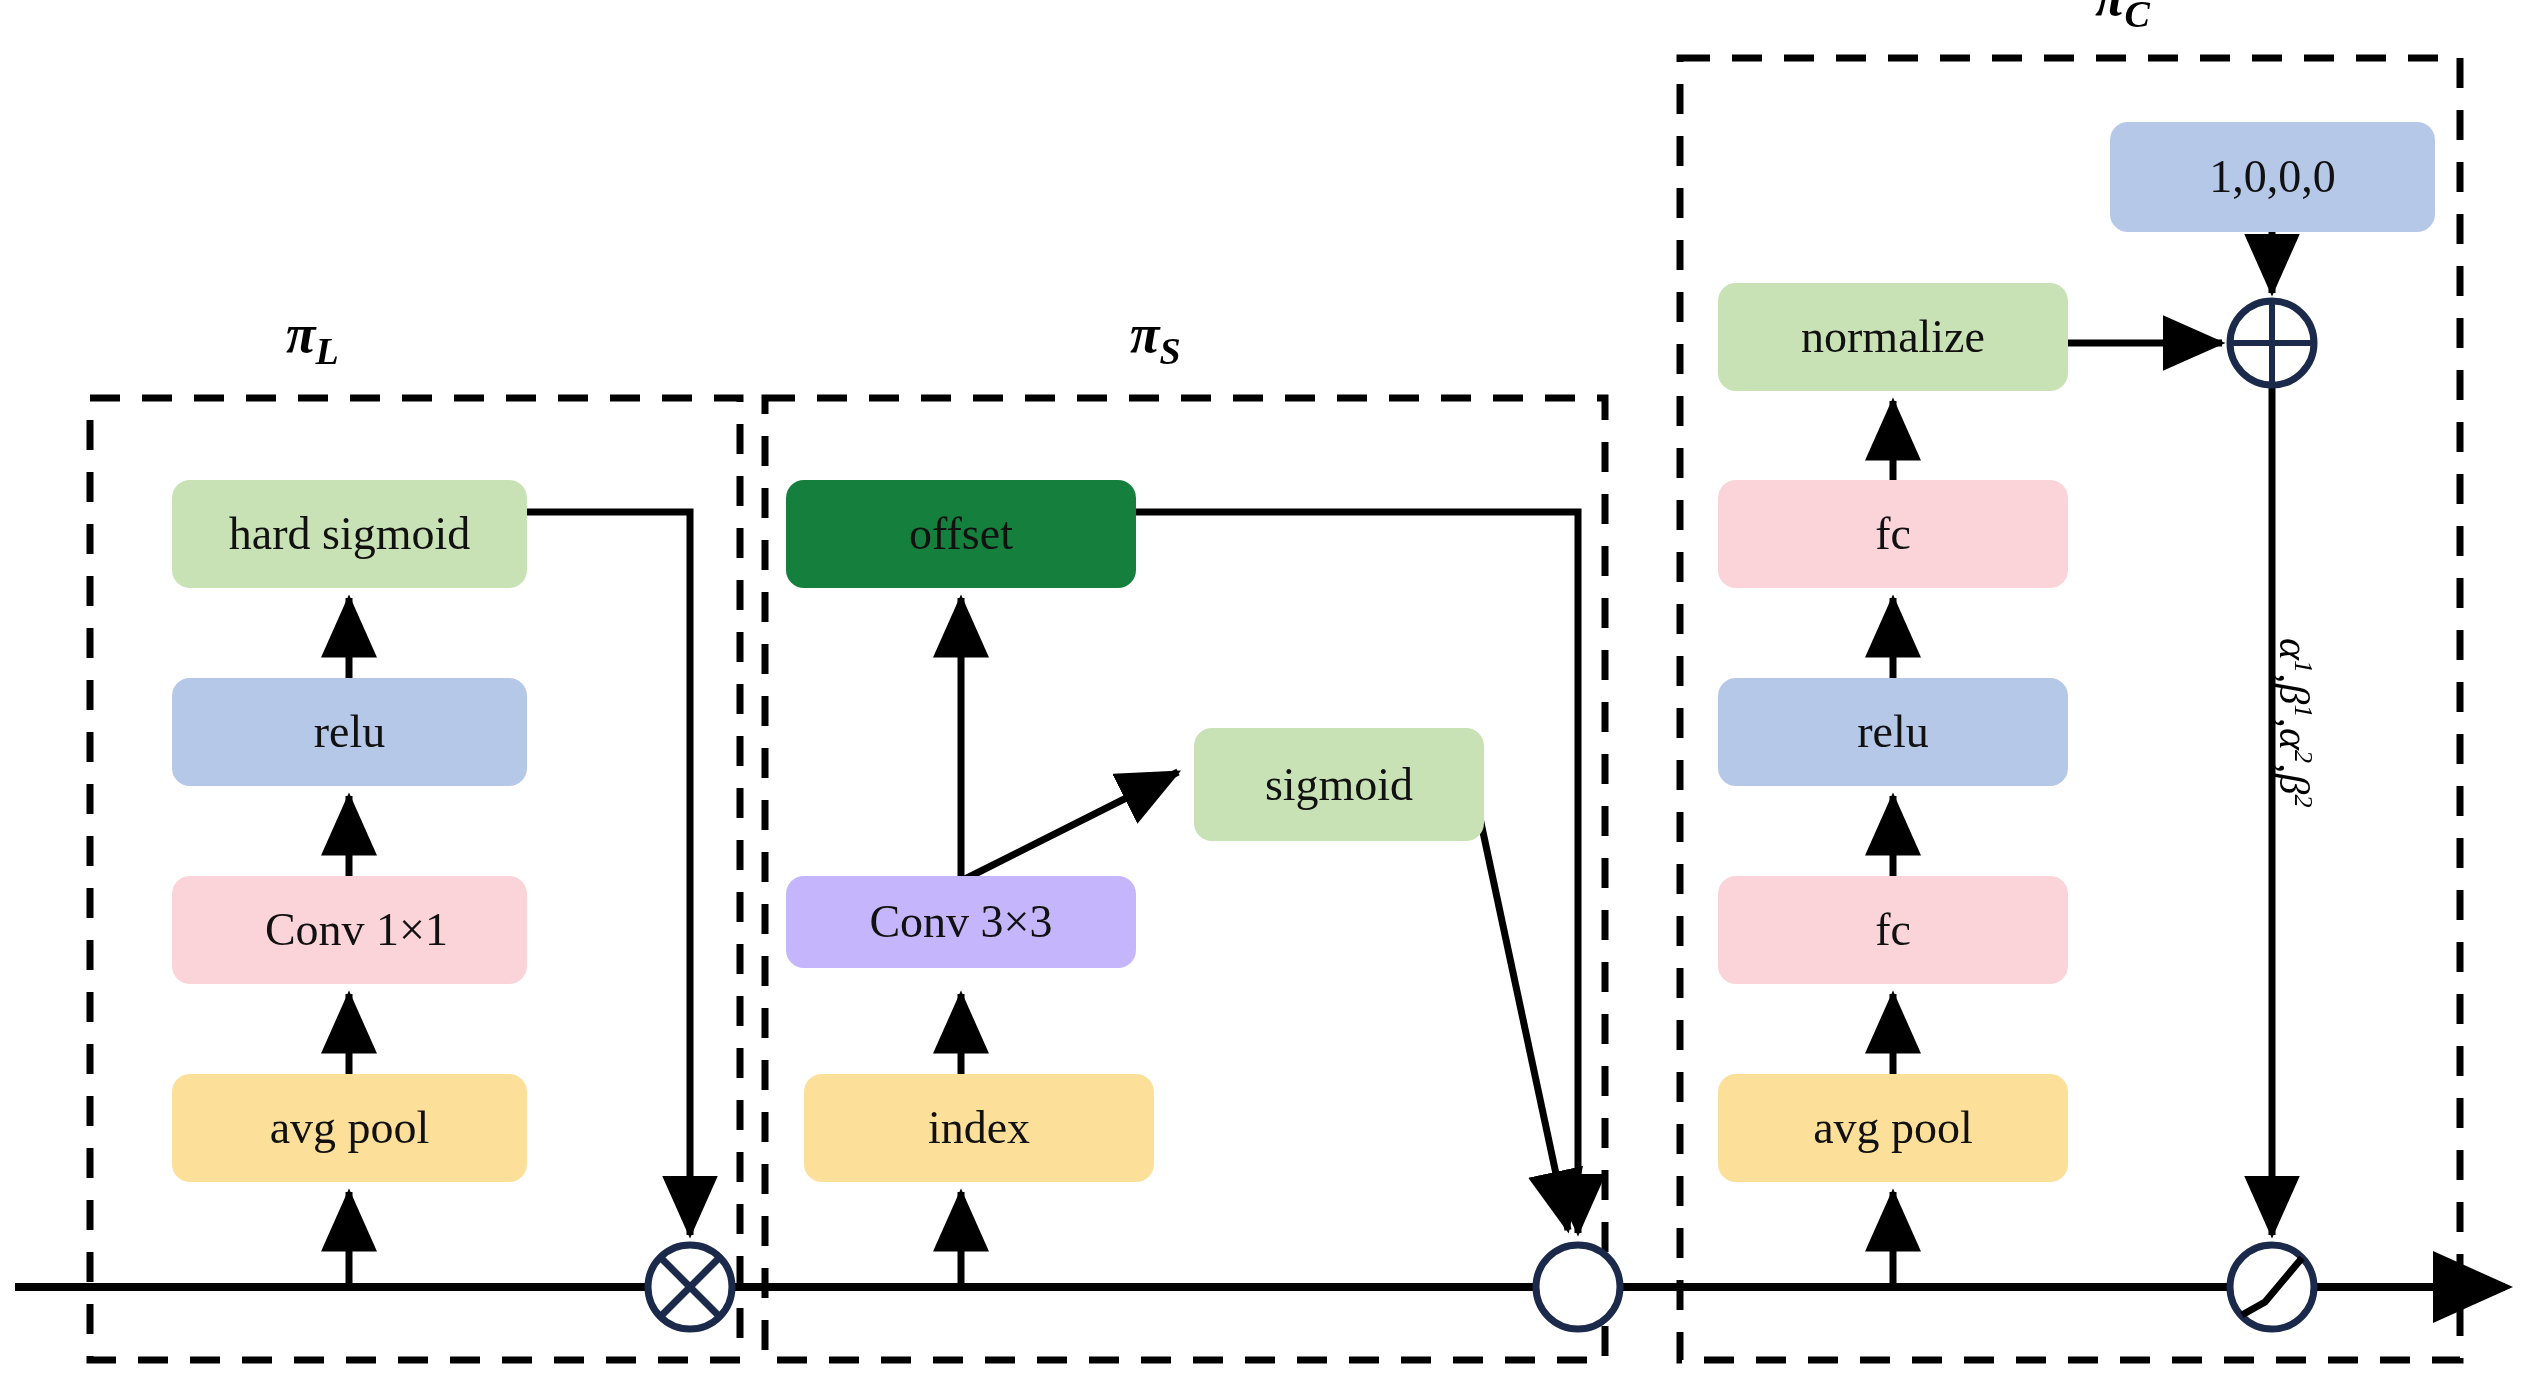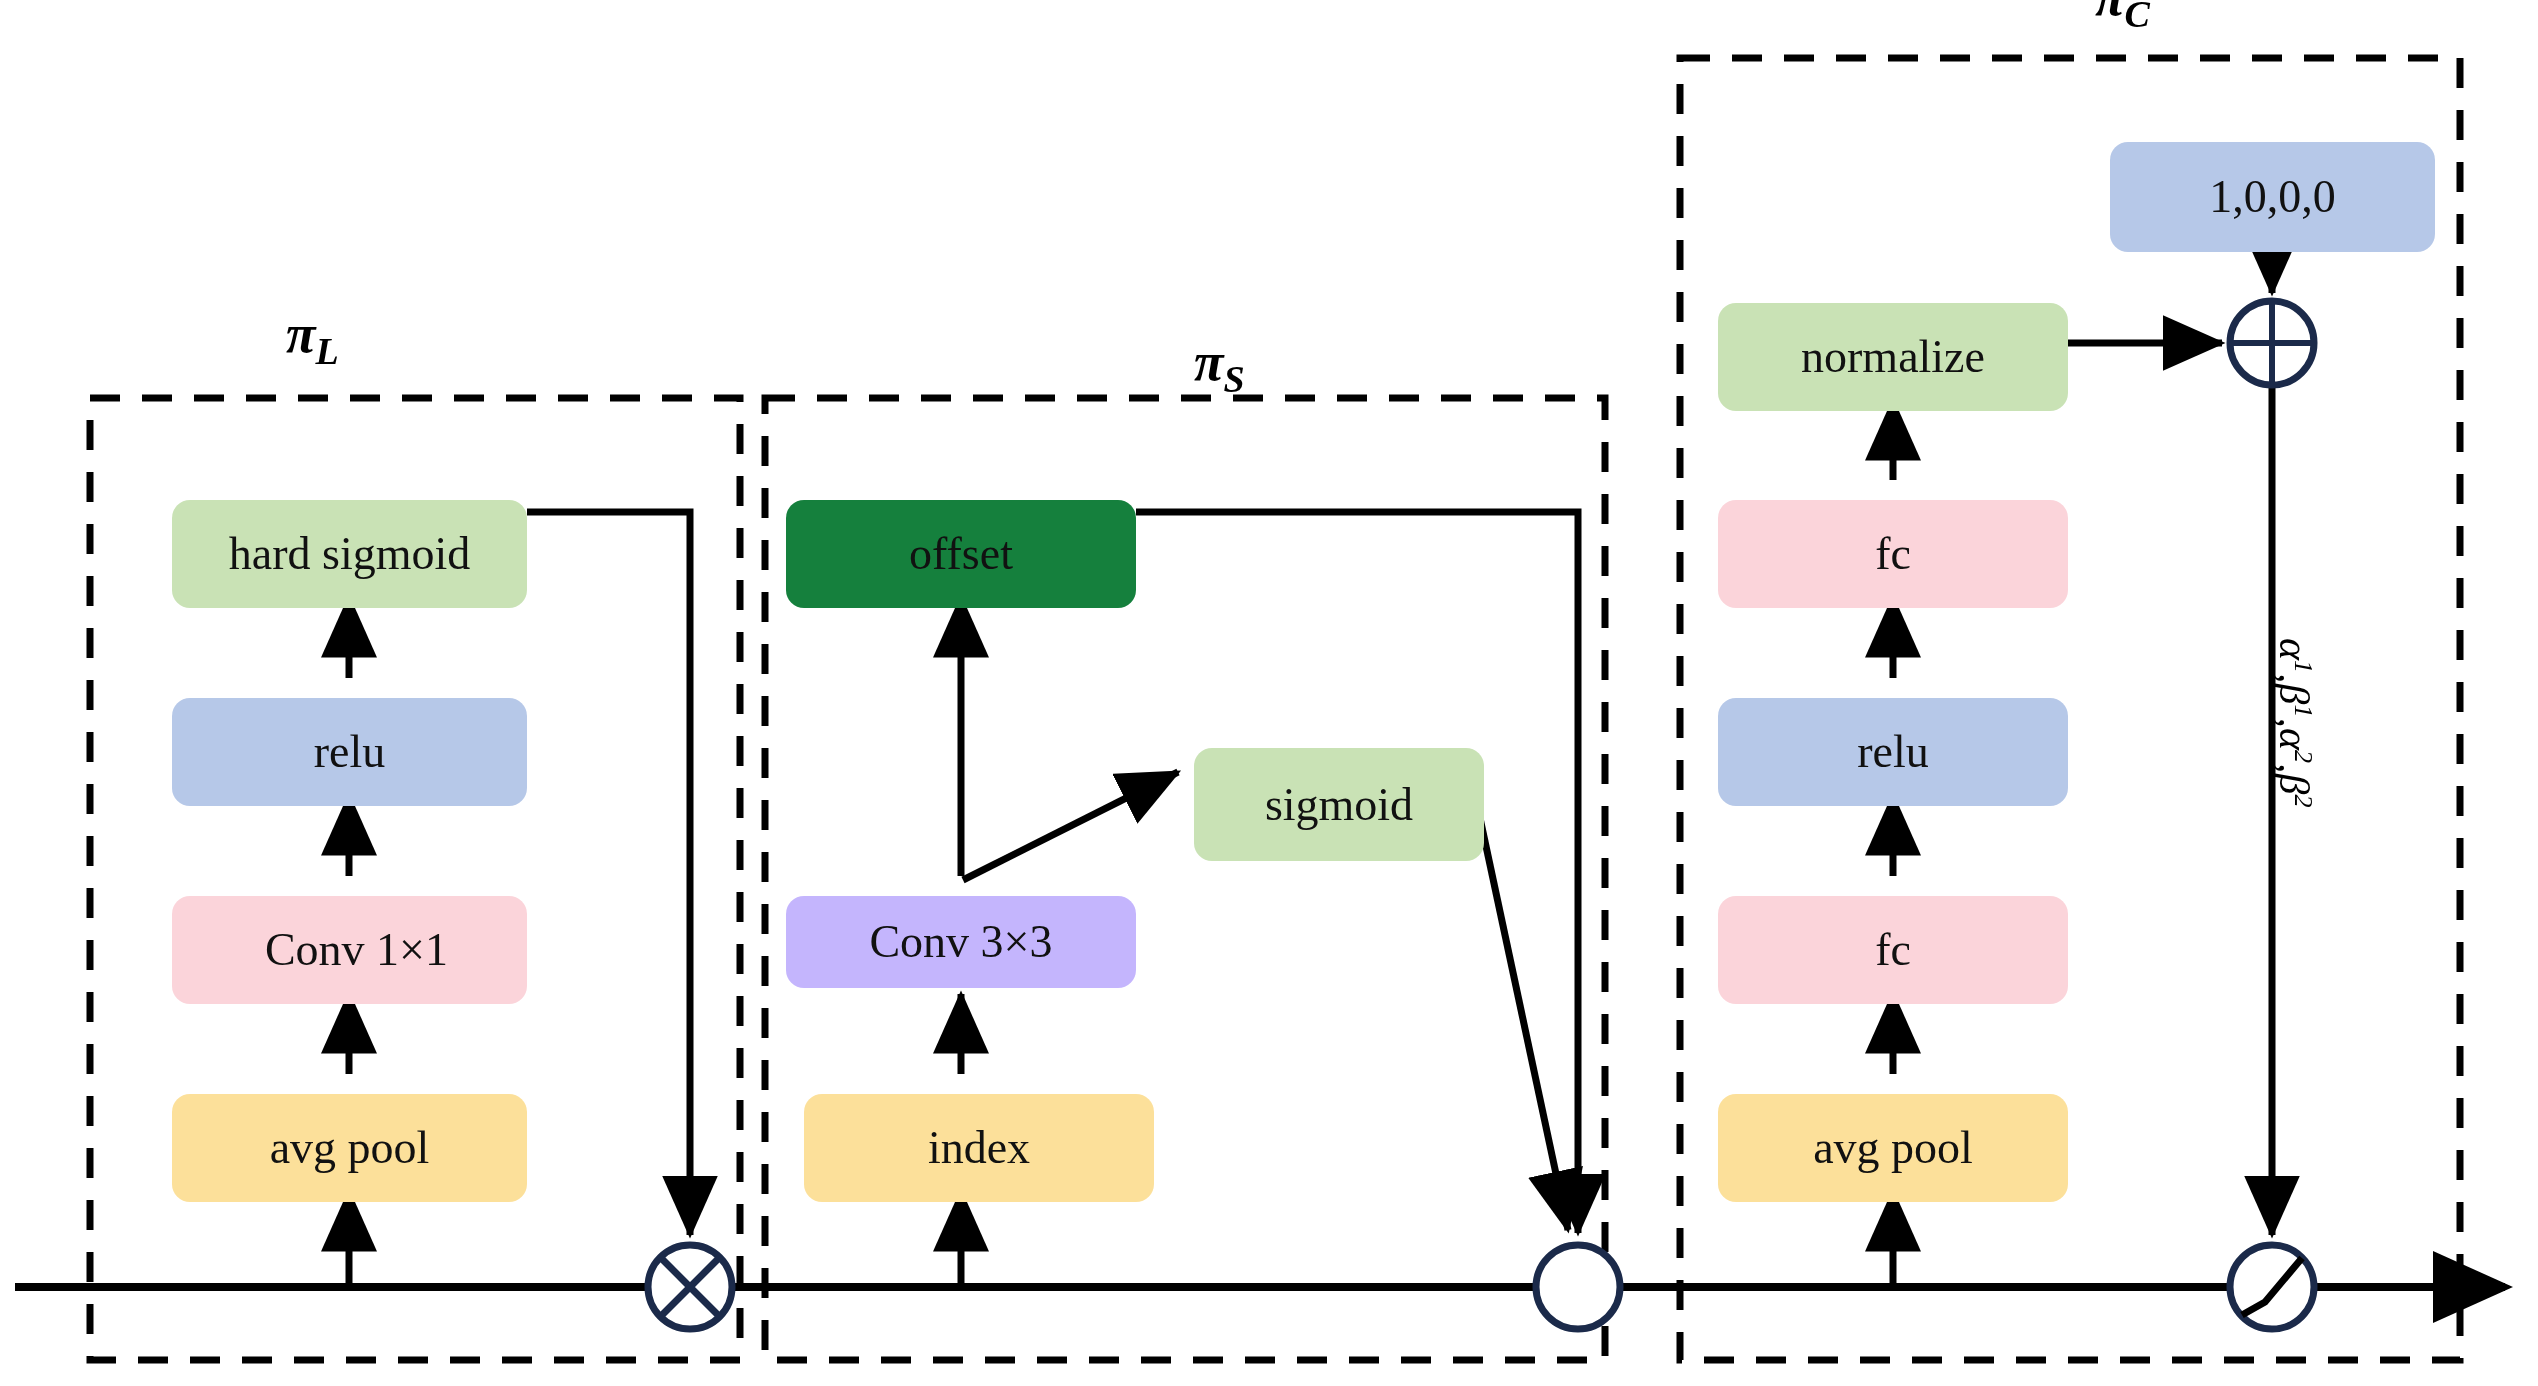--- a/index.html
+++ b/index.html
@@ -27,21 +27,20 @@
     display: flex;
     align-items: center;
     justify-content: center;
     border-radius: 18px;
     font-size: 46px;
     color: #111111;
     font-family: "Liberation Serif", "DejaVu Serif", serif;
     line-height: 1;
     white-space: nowrap;
     box-sizing: border-box;
-    margin-top: 20px;
   }
   .group-label {
     position: absolute;
     font-family: "Liberation Serif", "DejaVu Serif", serif;
     font-style: italic;
     font-weight: bold;
     font-size: 54px;
     color: #000000;
     white-space: nowrap;
   }
@@ -125,21 +124,21 @@
 
     <g>
       <circle cx="2272" cy="1287" r="42" fill="#ffffff" stroke="#1b2a4a" stroke-width="7"></circle>
       <polyline points="2242,1315 2265,1302 2302,1258" fill="none" stroke="#000000" stroke-width="7"></polyline>
     </g>
   </svg>
 
   <div class="group-label" style="left:286px; top:303px;">
     <span>π</span><span class="sub">L</span>
   </div>
-  <div class="group-label" style="left:1194px; top:303px;margin-top:28px;">
+  <div class="group-label" style="left:1130px; top:303px;">
     <span>π</span><span class="sub">S</span>
   </div>
   <div class="group-label" style="left:2095px; top:-34px;">
     <span>π</span><span class="sub">C</span>
   </div>
 
   <div class="node-box" style="left:172px; top:480px; width:355px; height:108px; background:#c9e2b5;">hard sigmoid</div>
   <div class="node-box" style="left:172px; top:678px; width:355px; height:108px; background:#b6c8e8;">relu</div>
   <div class="node-box" style="left:172px; top:876px; width:355px; height:108px; background:#fbd4da;padding-left:14px;">Conv 1×1</div>
   <div class="node-box" style="left:172px; top:1074px; width:355px; height:108px; background:#fce09a;">avg pool</div>

